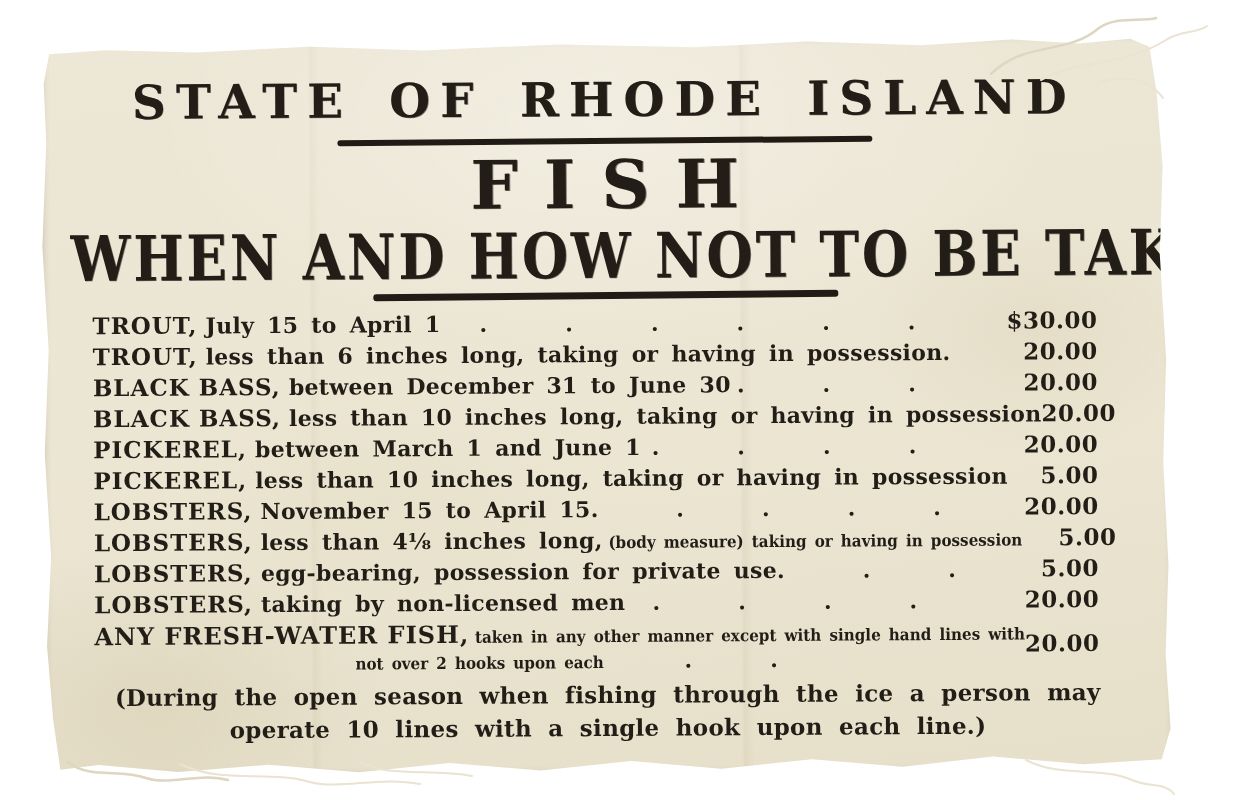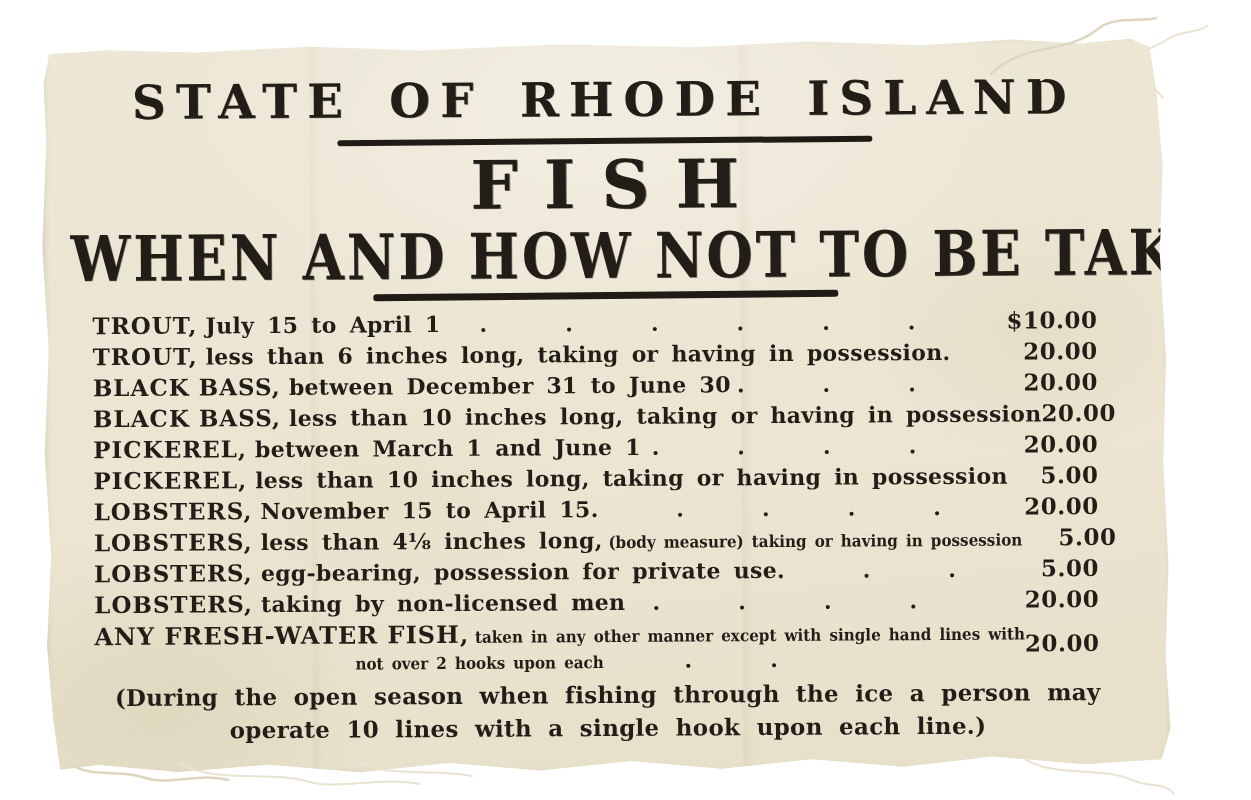--- a/index.html
+++ b/index.html
@@ -186,21 +186,21 @@
       </div>
       <div class="rule2"></div>
     </div>
 
     <div class="rows">
 
       <div class="fine-row">
         <span class="species">TROUT,</span>
         <span class="desc">July 15 to April 1</span>
         <span class="dots">......</span>
-        <span class="amount">$10.00</span>
+        <span class="amount">$30.00</span>
       </div>
 
       <div class="fine-row">
         <span class="species">TROUT,</span>
         <span class="desc">less than 6 inches long, taking or having in possession</span>
         <span class="dots">.</span>
         <span class="amount">20.00</span>
       </div>
 
       <div class="fine-row">

